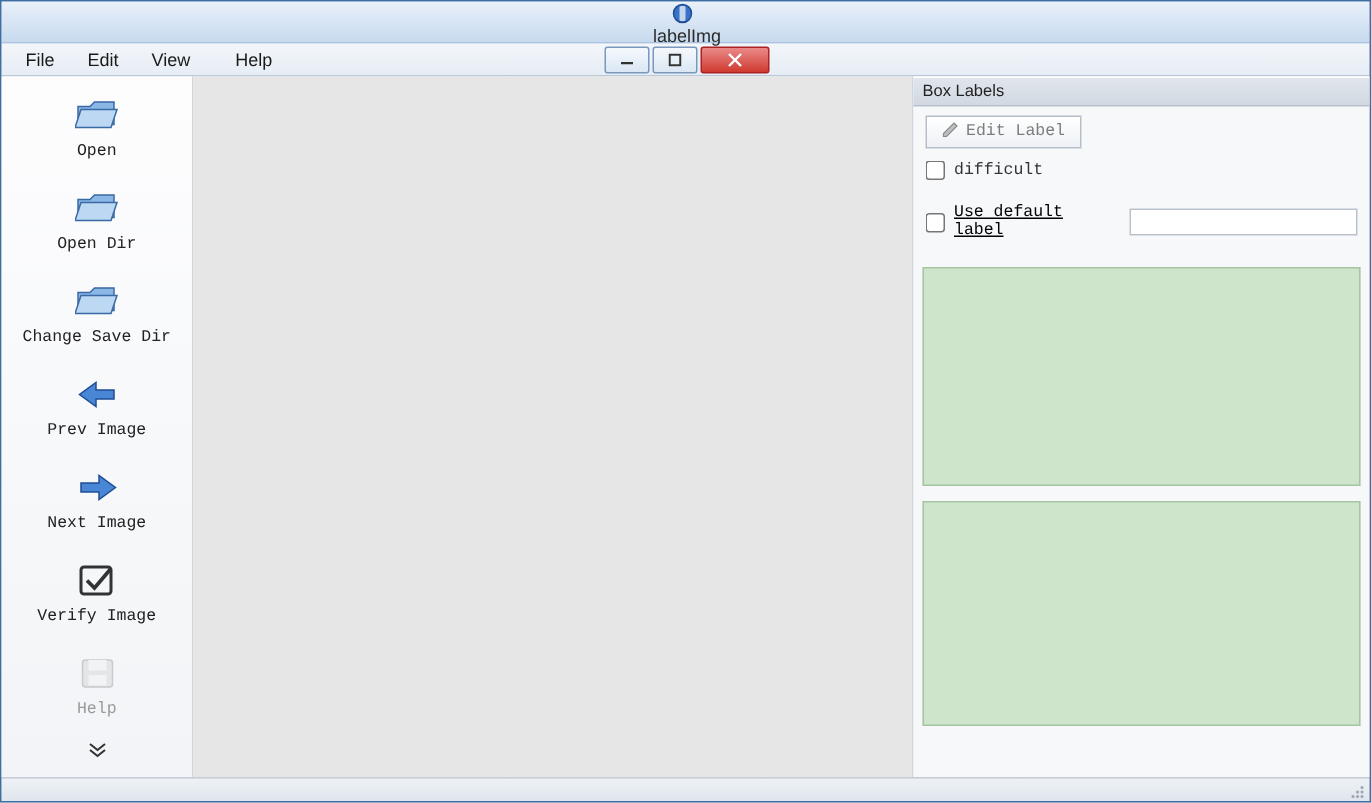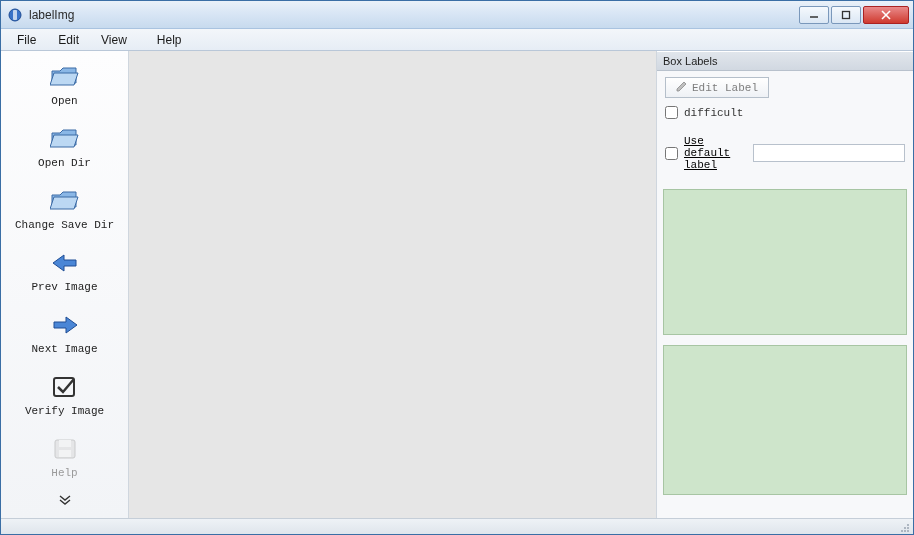--- a/index.html
+++ b/index.html
@@ -13,20 +13,21 @@
     border: 1px solid #3a6ea5;
   }
   
   .titlebar {
     height: 28px;
     background: linear-gradient(to bottom, #eaf1f9 0%, #d9e6f5 45%, #c7daee 100%);
     border-bottom: 1px solid #a9c3e0;
     display: flex;
     align-items: center;
     padding: 0 4px 0 6px;
+    flex-direction: column;
   }
   .titlebar .app-icon {
     width: 16px;
     height: 16px;
     margin-right: 6px;
     display: flex;
     align-items: center;
     justify-content: center;
   }
   .titlebar .title {
@@ -121,21 +122,21 @@
 
   
   .canvas {
     flex: 1;
     background: #e6e6e6;
     border-right: 1px solid #cfd6de;
   }
 
   
   .rightpanel {
-    width: 256px;
+    width: 304px;
     background: #f7f8fa;
     display: flex;
     flex-direction: column;
   }
   .panel-title {
     height: 20px;
     background: linear-gradient(to bottom, #e1e6ec, #d1d8e1);
     border-top: 1px solid #fff;
     border-bottom: 1px solid #b8c1cc;
     display: flex;

